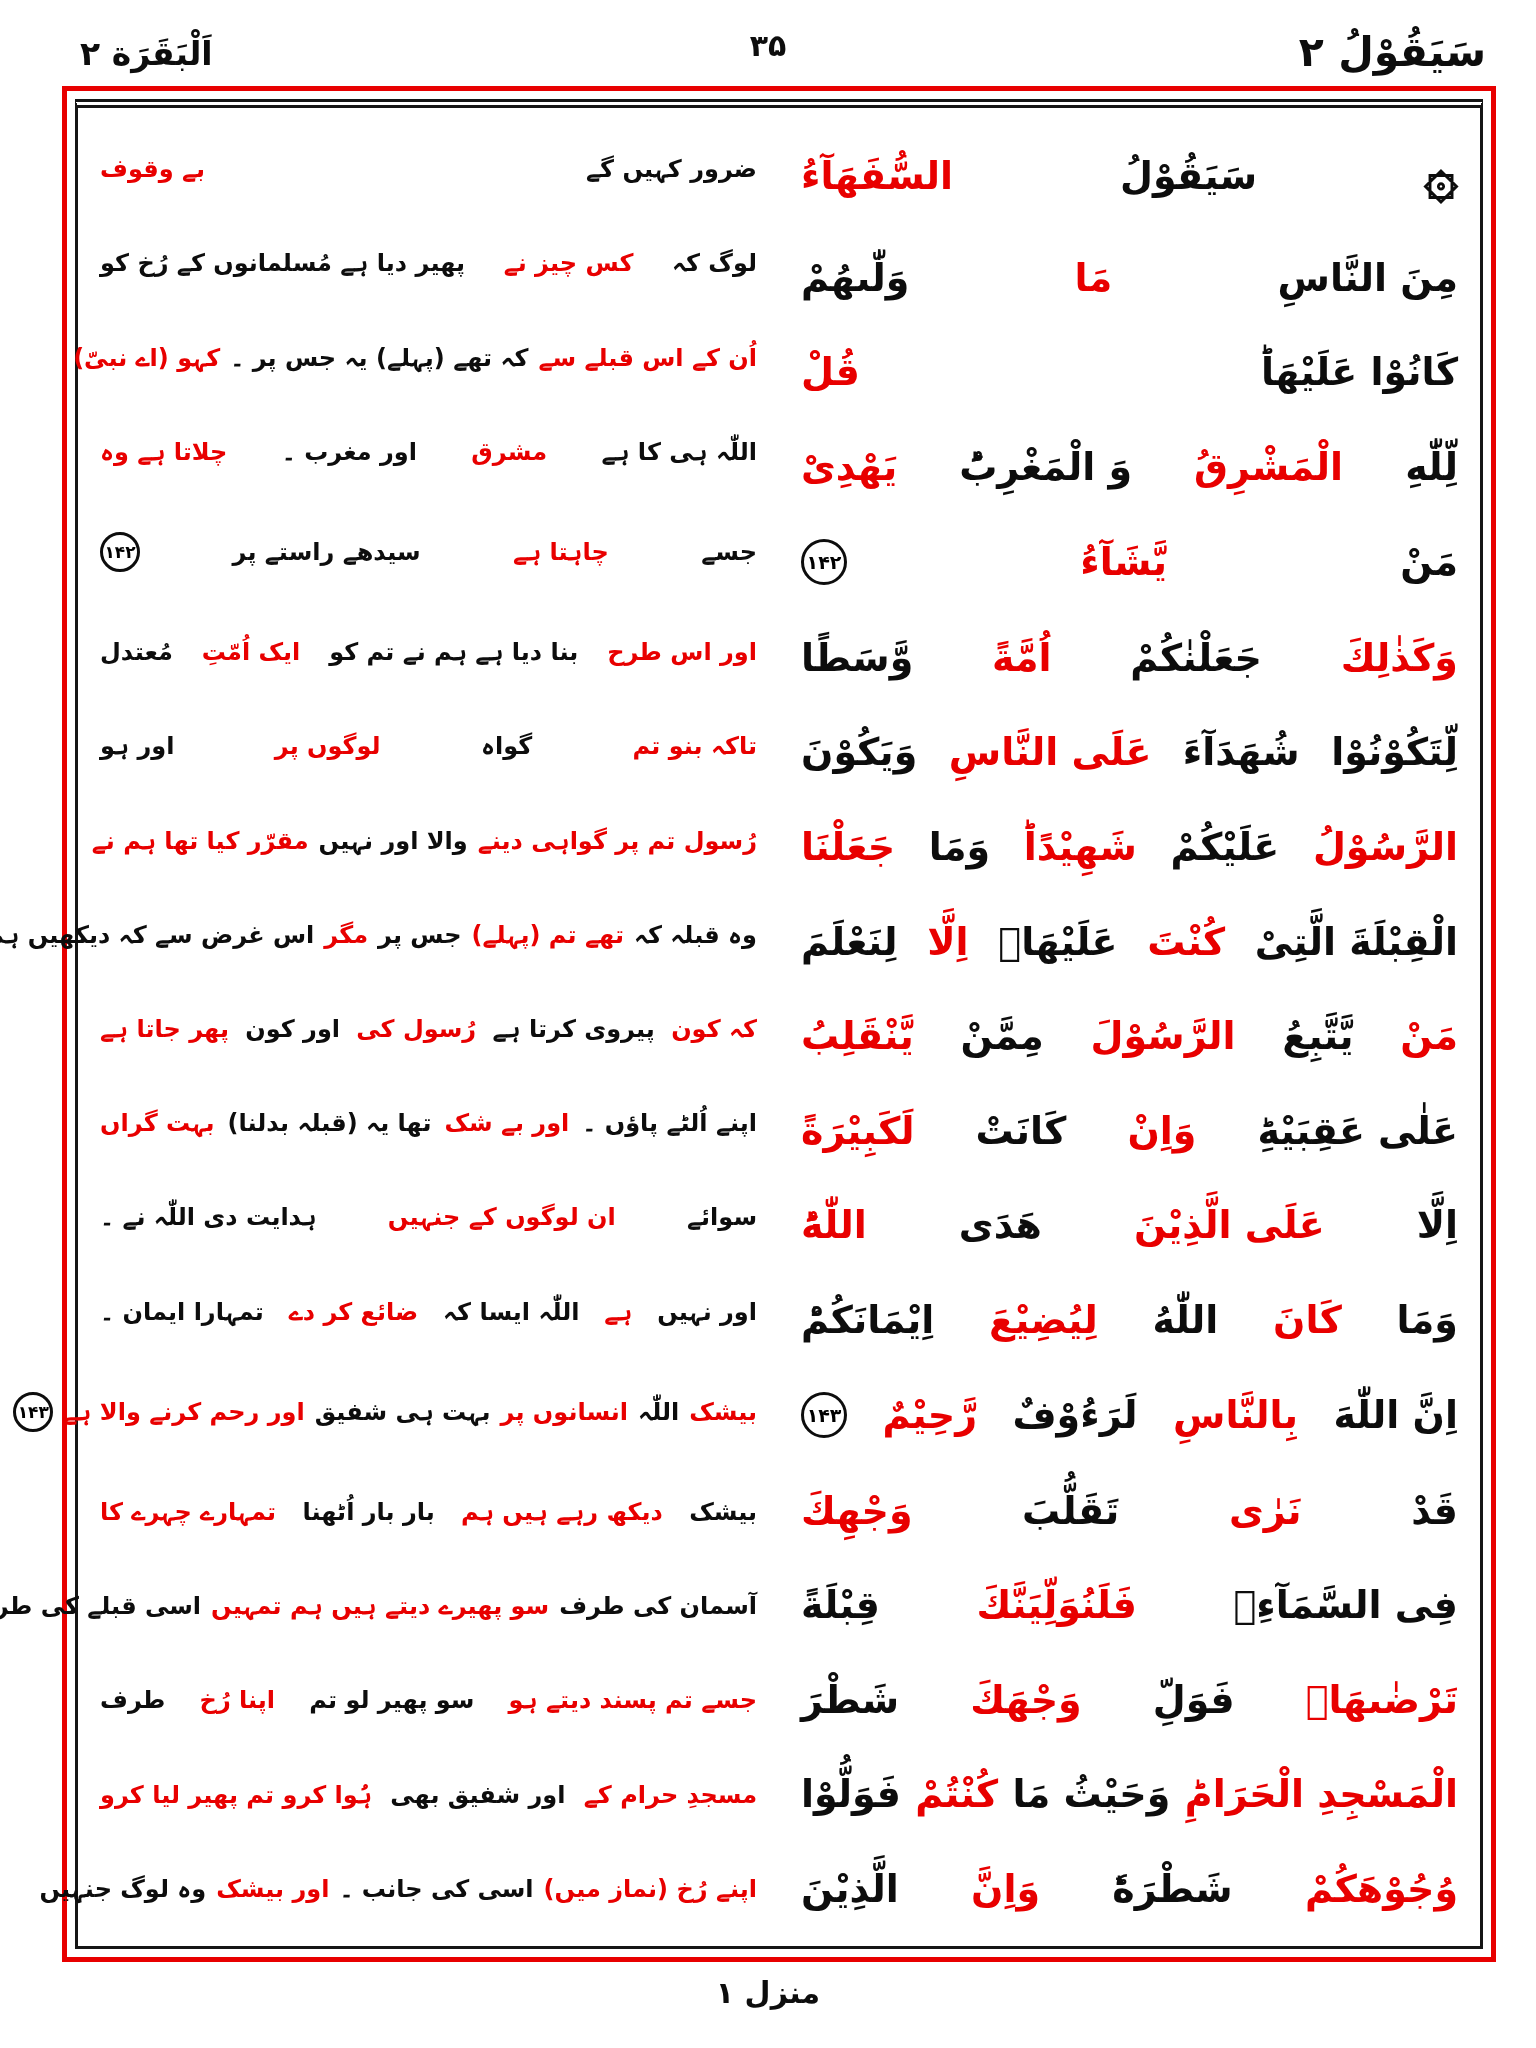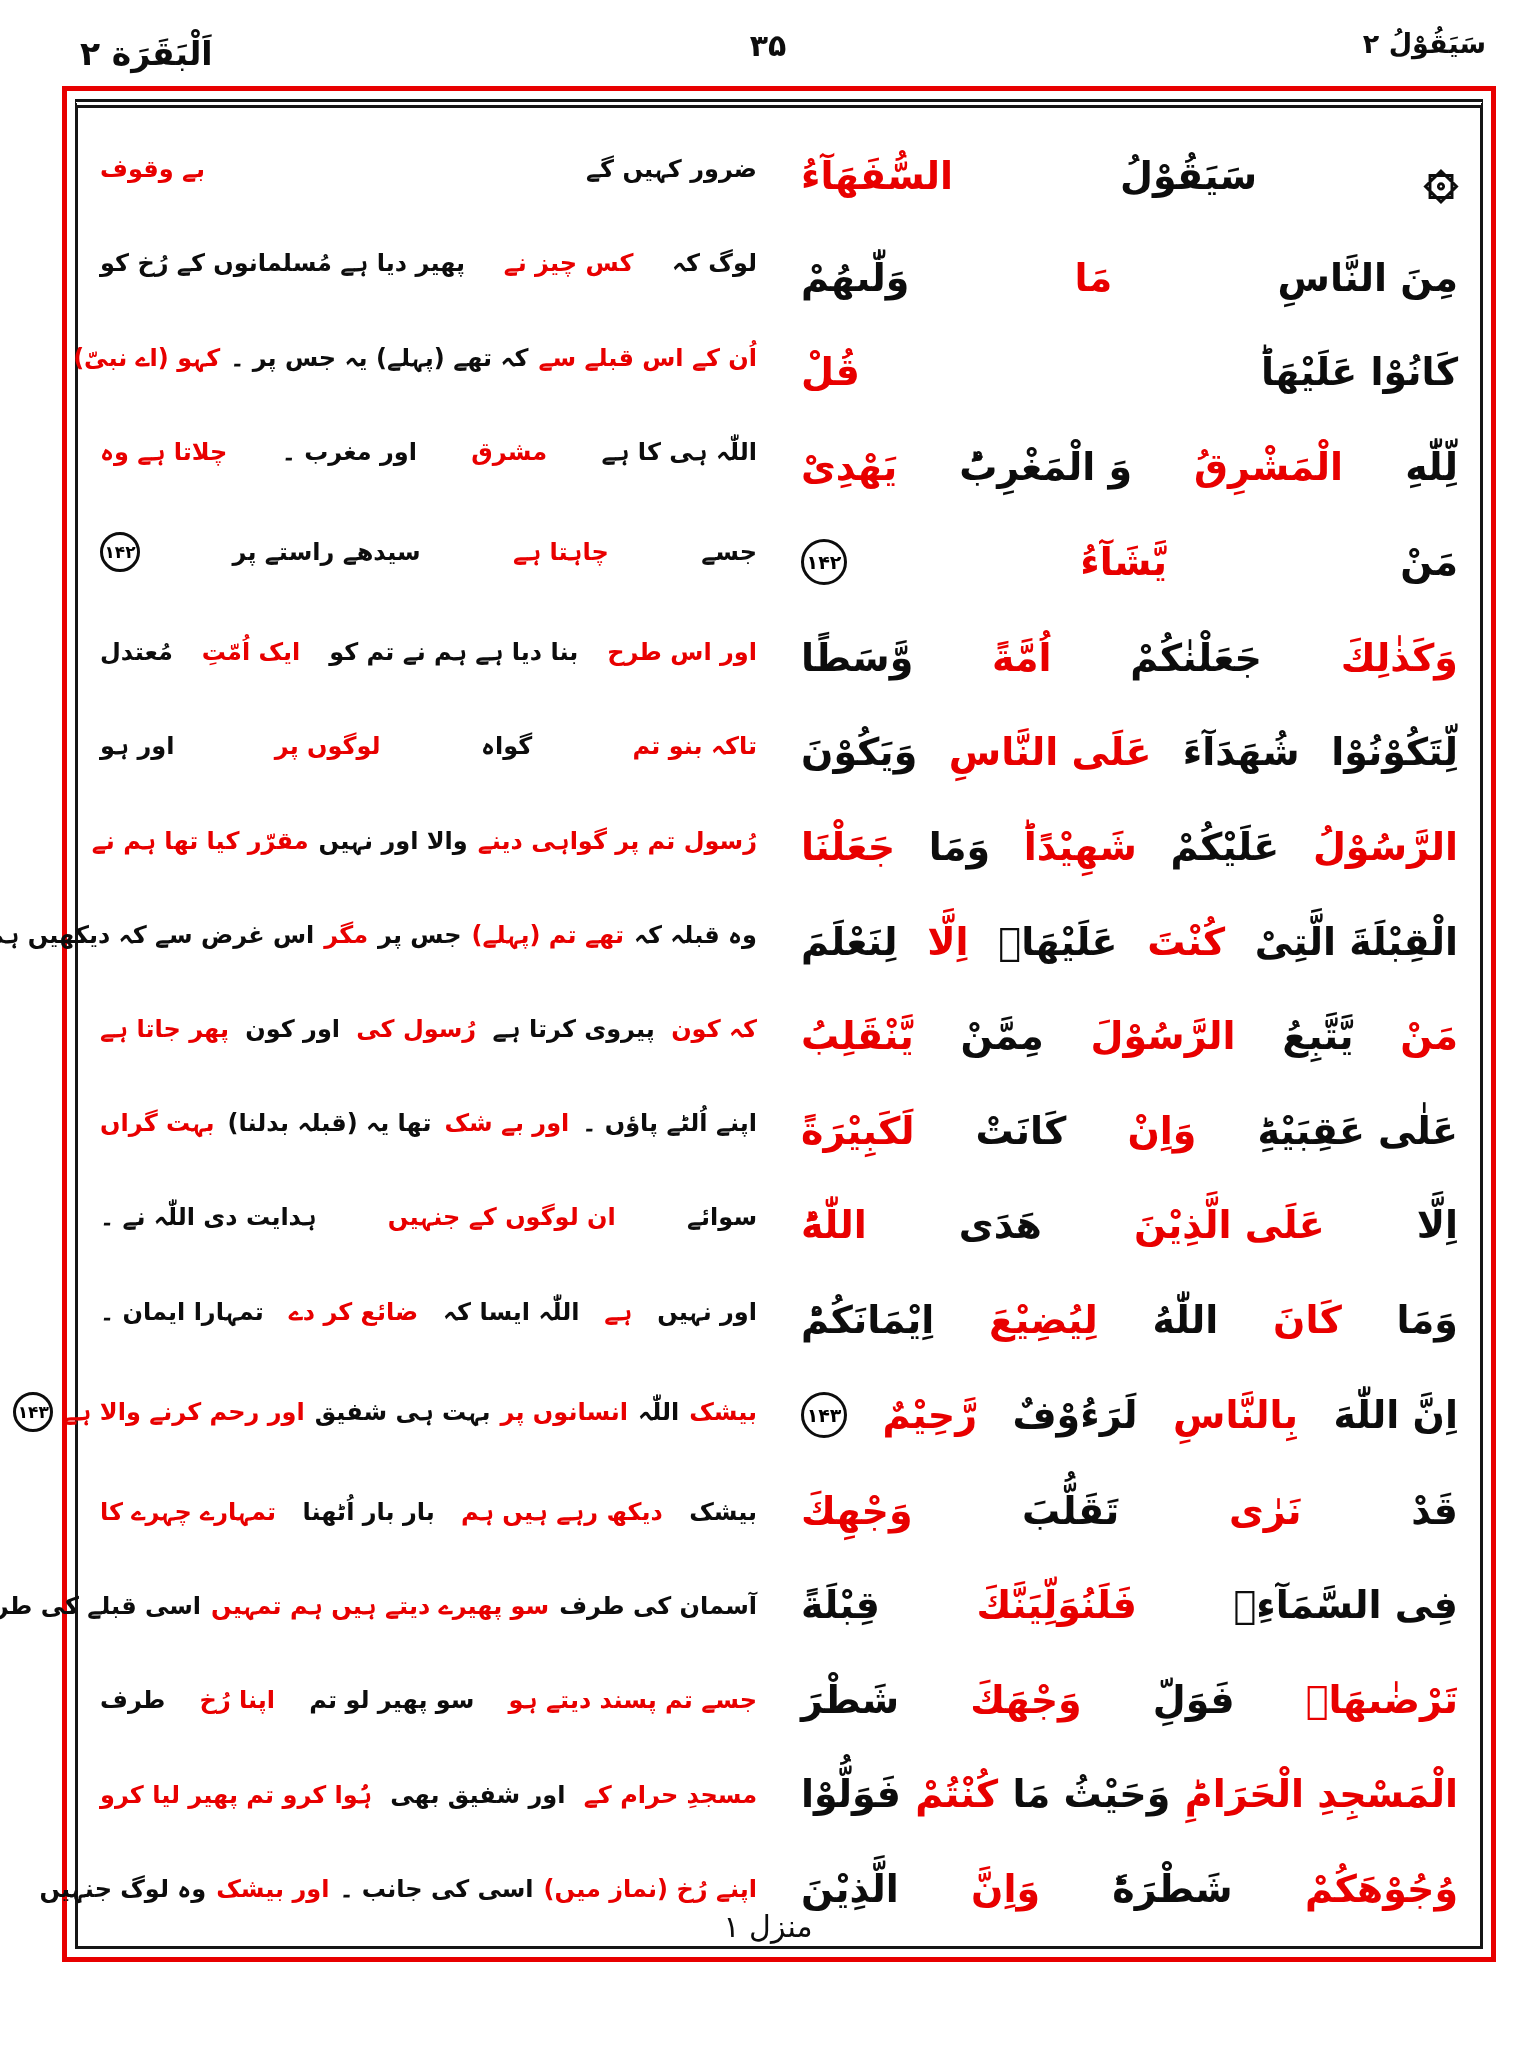--- a/index.html
+++ b/index.html
@@ -4,21 +4,21 @@
 <style>
   html,body{margin:0;padding:0;}
   body{
     width:1536px;height:2048px;position:relative;background:#ffffff;
     font-family:"DejaVu Sans",sans-serif;color:#0d0d0d;overflow:hidden;
   }
   
   .pg-header{position:absolute;top:28px;left:0;right:0;height:56px;}
   .hdr-left{position:absolute;left:80px;top:6px;font-size:33px;font-weight:bold;direction:rtl;}
   .hdr-center{position:absolute;left:50%;transform:translateX(-50%);top:0;font-size:30px;font-weight:bold;}
-  .hdr-right{position:absolute;right:50px;top:0px;font-size:27px;font-weight:bold;direction:rtl;}
+  .hdr-right{position:absolute;right:50px;top:0px;font-size:41px;font-weight:bold;direction:rtl;}
   
   .margin-note{
     position:absolute;right:-62px;top:370px;width:300px;text-align:center;
     transform:rotate(90deg);transform-origin:center;
     font-size:25px;font-weight:bold;direction:rtl;
   }
   
   .frame-outer{
     position:absolute;left:62px;top:86px;width:1434px;height:1876px;
     border:5px solid #e80000;box-sizing:border-box;background:#fff;
@@ -43,22 +43,22 @@
   .red{color:#e80000;}
   .circle{
     width:46px;height:46px;min-width:46px;border:3px solid #0d0d0d;border-radius:50%;
     display:inline-flex;align-items:center;justify-content:center;
     font-size:19px;font-weight:bold;color:#000000;box-sizing:border-box;
   }
   .urdu .circle{width:40px;height:40px;min-width:40px;font-size:17px;}
   .ornament{font-size:58px;line-height:1;color:#0d0d0d;}
   
   .manzil{
-    position:absolute;left:0;right:0;top:1909px;text-align:center;
-    font-size:30px;font-weight:normal;direction:rtl;
+    position:absolute;left:0;right:0;top:1975px;text-align:center;
+    font-size:30px;font-weight:bold;direction:rtl;
   }
 </style>
 </head>
 <body>
 
 <div class="pg-header">
   <div class="hdr-left">اَلْبَقَرَة ٢</div>
   <div class="hdr-center">۳۵</div>
   <div class="hdr-right">سَيَقُوْلُ ٢</div>
 </div>

